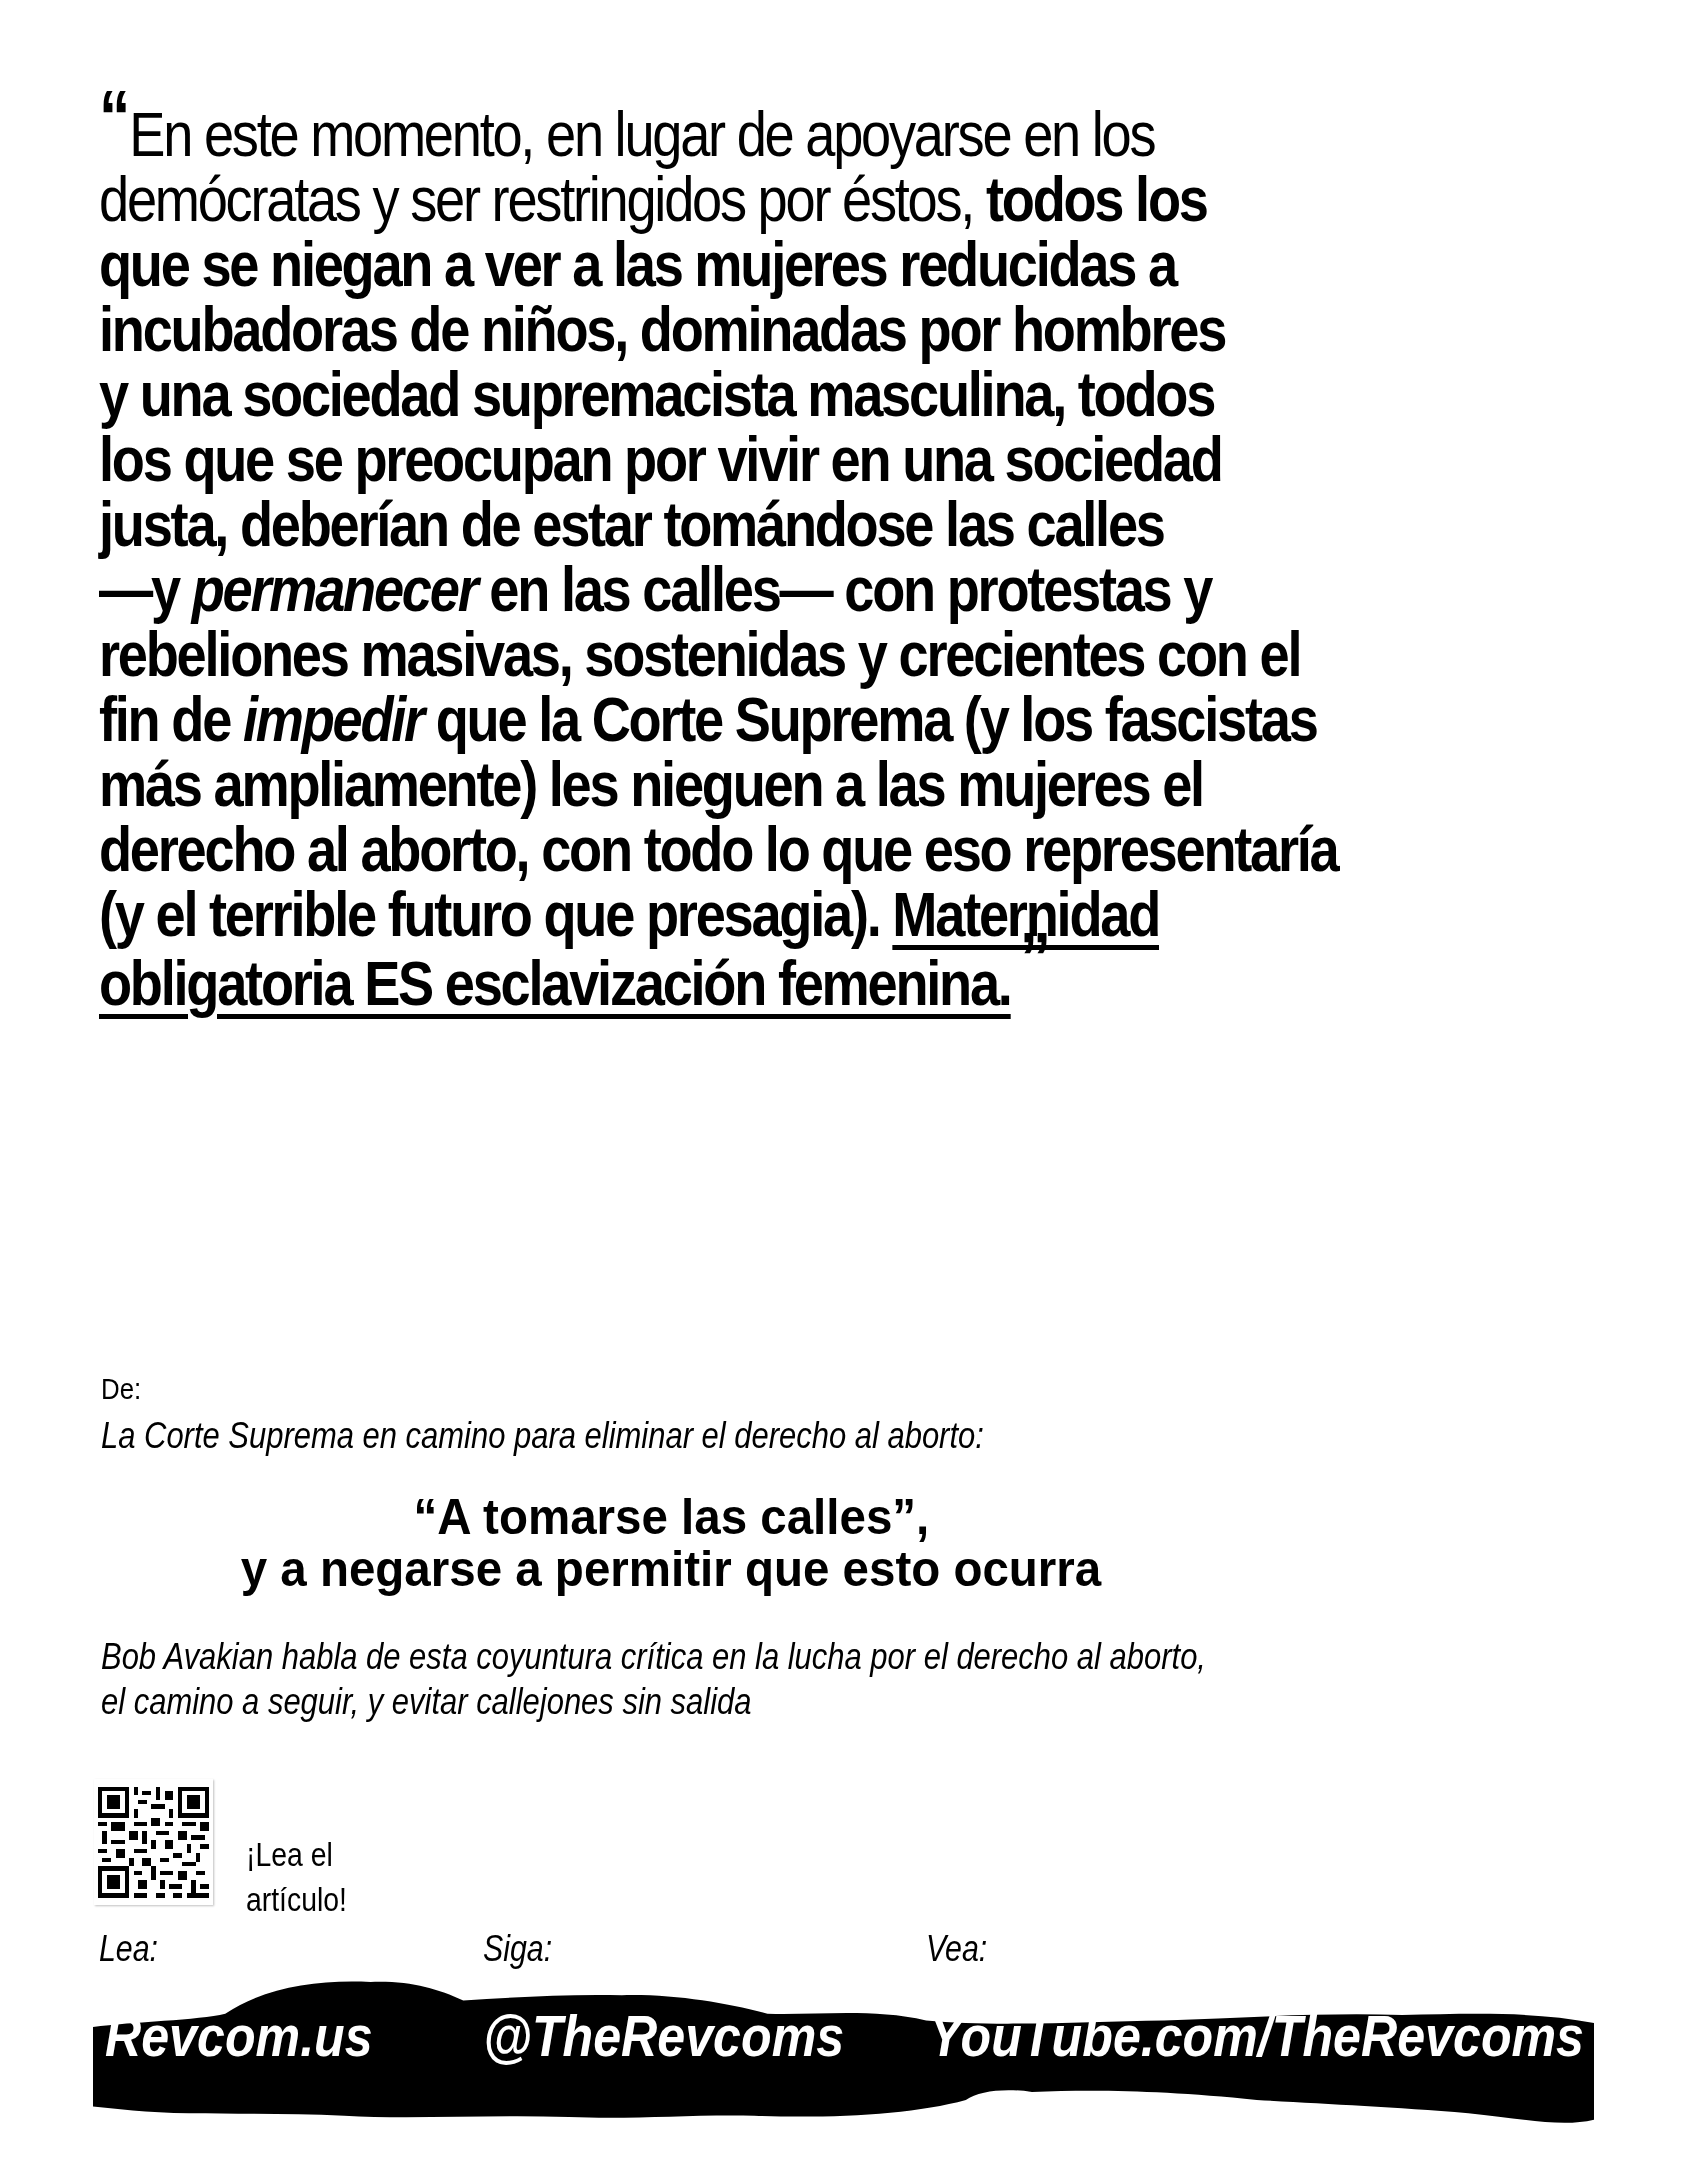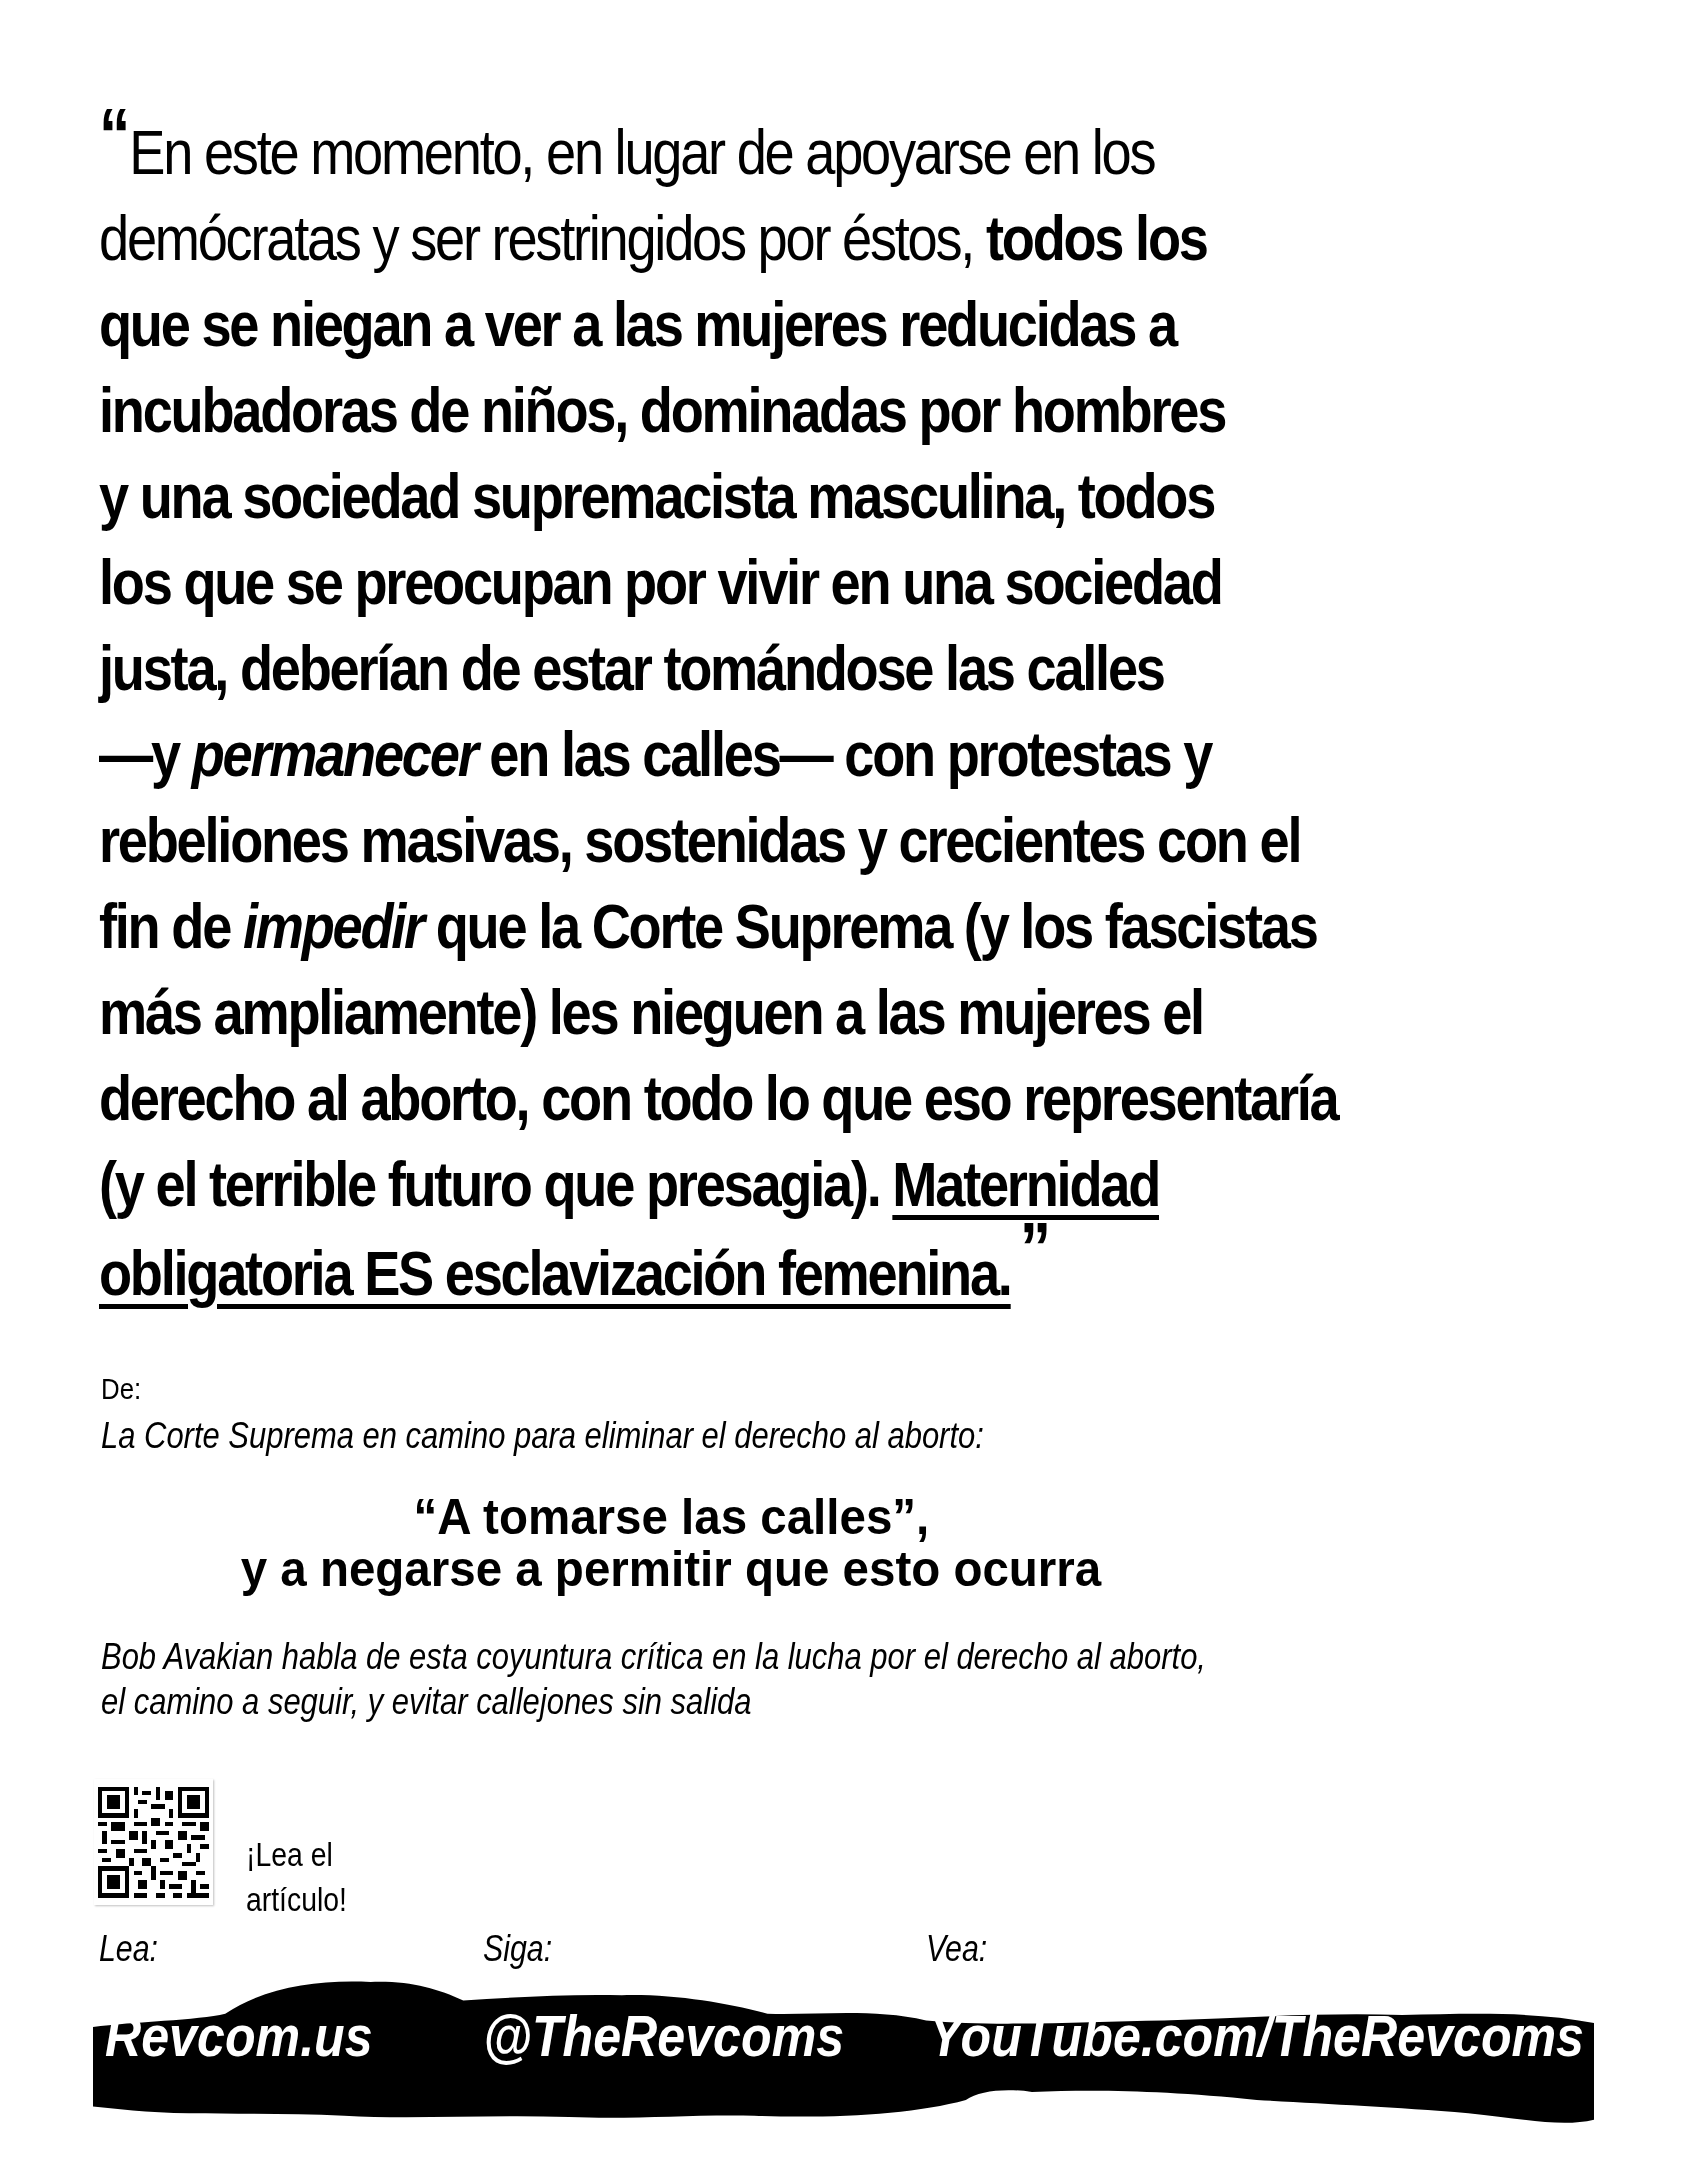--- a/index.html
+++ b/index.html
@@ -1,21 +1,21 @@
 <!DOCTYPE html>
 <html style="font-size:10.6px"><head>
 <meta charset="utf-8">
 <style>
   html, body { margin: 0; padding: 0; background: #ffffff; }
   body { width: 1687px; height: 2183px; position: relative; overflow: hidden; color: #000; }
 
   .quote-block {
-    position: absolute; left: 99px; top: 106px; width: 1515px;
+    position: absolute; left: 99px; top: 98px; width: 1515px;
     font-family: "Liberation Sans", sans-serif;
-    font-size: 63px; line-height: 86px;
+    font-size: 63px; line-height: 65px;
     letter-spacing: -2.6px;
     transform-origin: left top;
   }
   .quote-line { display: block; white-space: nowrap; transform: scaleX(0.86); transform-origin: left center; }
   .light { font-weight: 400; }
   .bold { font-weight: 700; }
   .ital { font-style: italic; }
   .uline { text-decoration: underline; text-decoration-thickness: 5.3px; text-underline-offset: 9.3px; }
   .open-quote { font-weight: 700; font-size: 73px; position: relative; top: -14.6px; margin-right: 1.3px; }
   .close-quote { font-weight: 700; font-size: 73px; position: relative; top: -22.5px; margin-left: 10.6px; }

